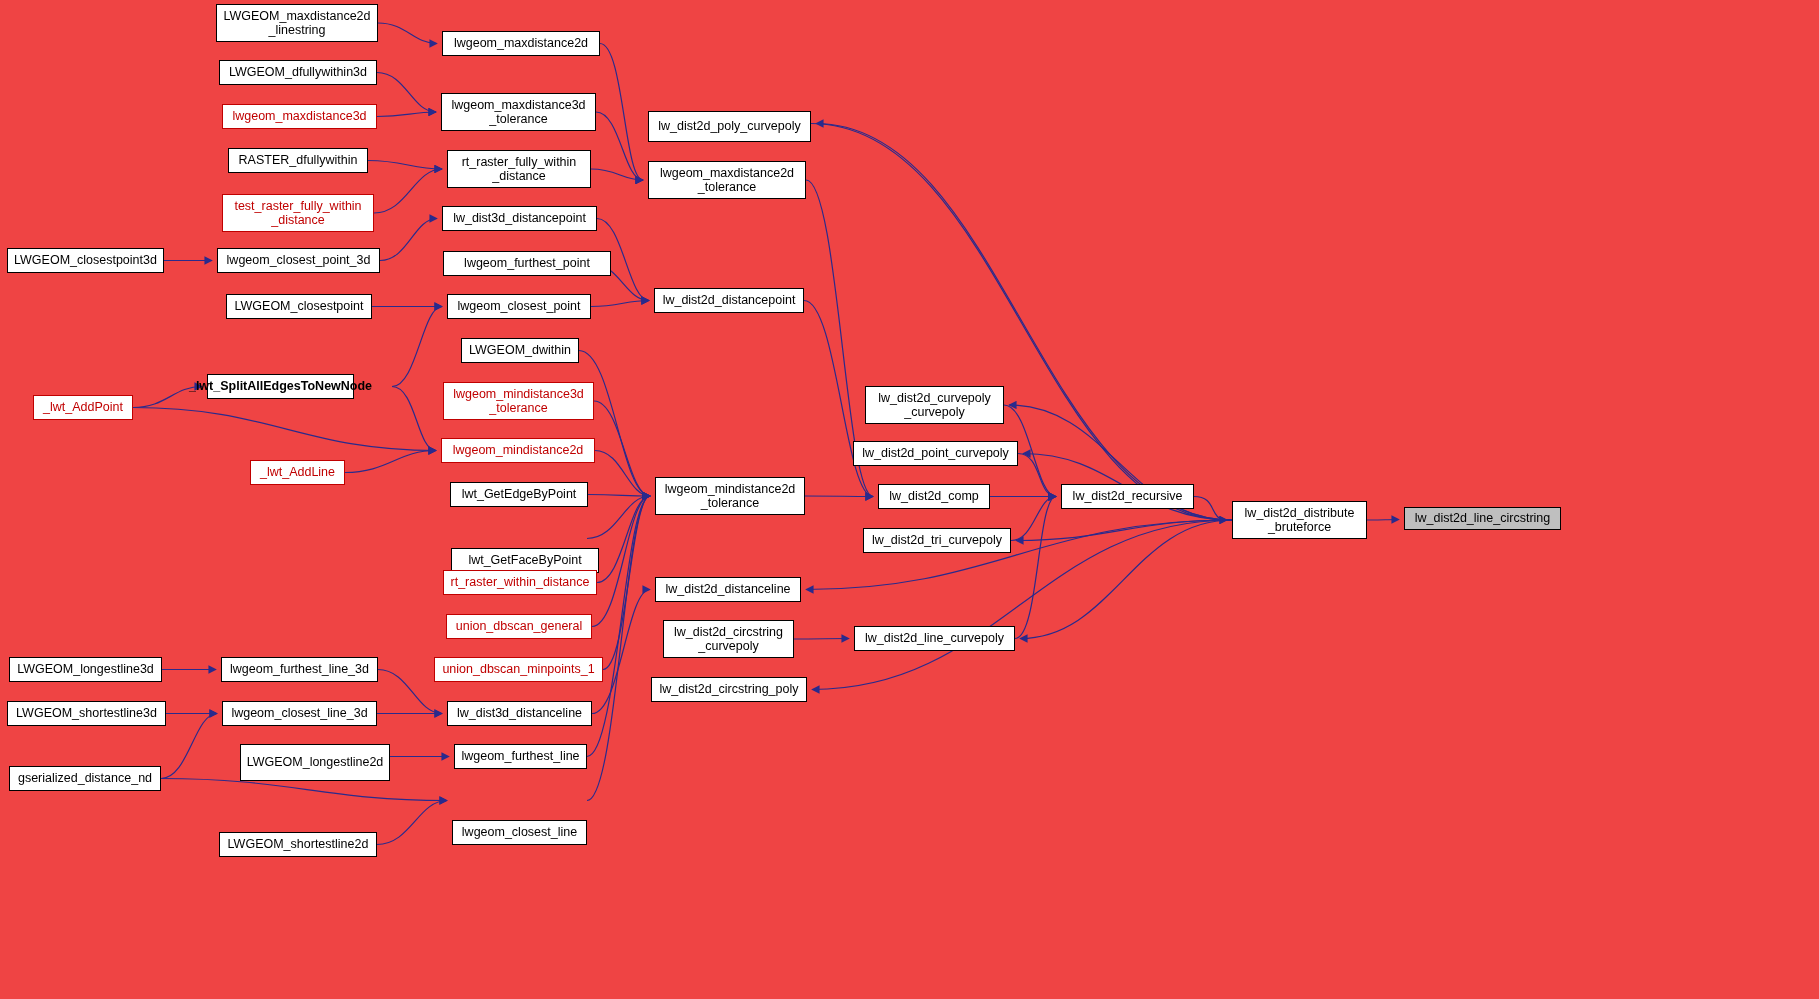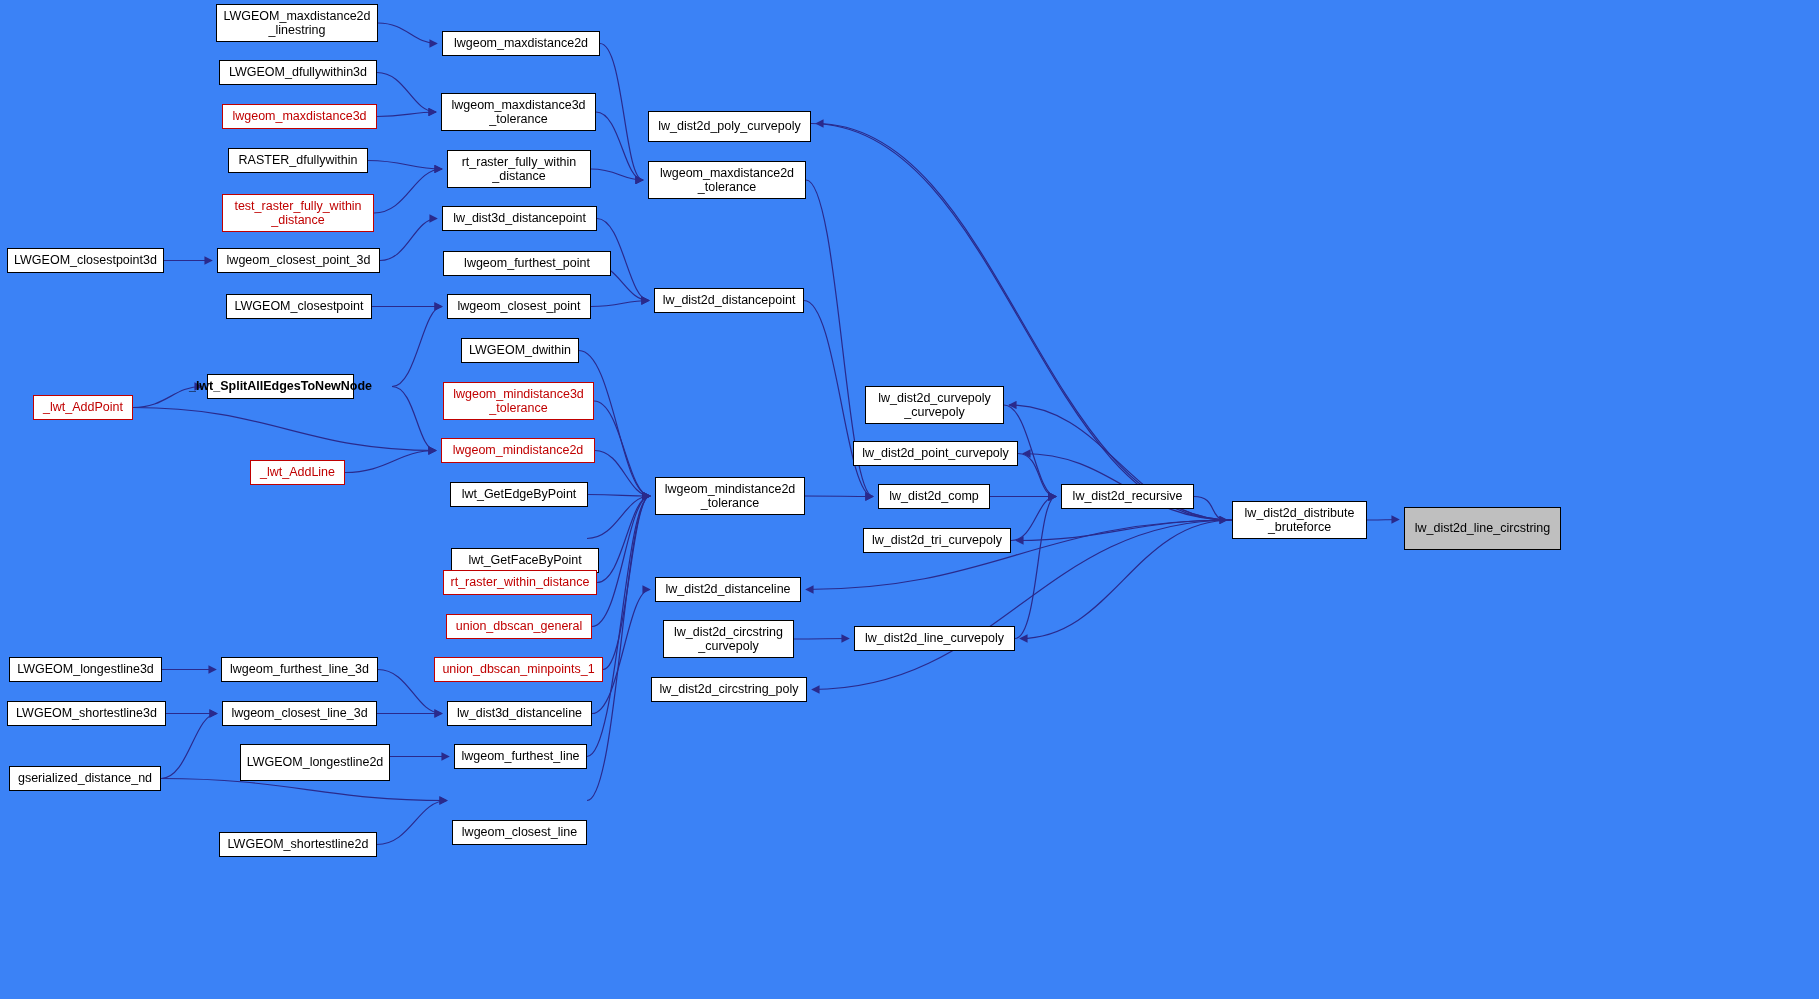--- a/index.html
+++ b/index.html
@@ -4,21 +4,21 @@
 <style>
   html, body {
     margin: 0;
     padding: 0;
     background: #ffffff;
   }
   #canvas {
     position: relative;
     width: 1819px;
     height: 999px;
-    background: #3b82f6;
+    background: #ef4444;
     overflow: hidden;
     font-family: "Liberation Sans", sans-serif;
   }
   .node {
     position: absolute;
     box-sizing: border-box;
     border: 1px solid #000000;
     background: #ffffff;
     color: #000000;
     font-size: 12.5px;
@@ -151,21 +151,21 @@
       <div class="node" style="left: 853px; top: 441px; width: 165px; height: 25px;">lw_dist2d_point_curvepoly</div>
       <div class="node red" style="left: 441px; top: 438px; width: 154px; height: 25px;">lwgeom_mindistance2d</div>
       <div class="node red" style="left: 250px; top: 460px; width: 95px; height: 25px;">_lwt_AddLine</div>
       <div class="node" style="left: 655px; top: 477px; width: 150px; height: 38px;">lwgeom_mindistance2d
 _tolerance</div>
       <div class="node" style="left: 450px; top: 482px; width: 138px; height: 25px;">lwt_GetEdgeByPoint</div>
       <div class="node" style="left: 878px; top: 484px; width: 112px; height: 25px;">lw_dist2d_comp</div>
       <div class="node" style="left: 1061px; top: 484px; width: 133px; height: 25px;">lw_dist2d_recursive</div>
       <div class="node" style="left: 1232px; top: 501px; width: 135px; height: 38px;">lw_dist2d_distribute
 _bruteforce</div>
-      <div class="node current" style="left: 1404px; top: 507px; width: 157px; height: 43px;">lw_dist2d_line_circstring</div>
+      <div class="node current" style="left: 1404px; top: 507px; width: 157px; height: 23px;">lw_dist2d_line_circstring</div>
       <div class="node" style="left: 451px; top: 548px; width: 148px; height: 25px;">lwt_GetFaceByPoint</div>
       <div class="node" style="left: 863px; top: 528px; width: 148px; height: 25px;">lw_dist2d_tri_curvepoly</div>
       <div class="node red" style="left: 443px; top: 570px; width: 154px; height: 25px;">rt_raster_within_distance</div>
       <div class="node" style="left: 655px; top: 577px; width: 146px; height: 25px;">lw_dist2d_distanceline</div>
       <div class="node red" style="left: 446px; top: 614px; width: 146px; height: 25px;">union_dbscan_general</div>
       <div class="node" style="left: 663px; top: 620px; width: 131px; height: 38px;">lw_dist2d_circstring
 _curvepoly</div>
       <div class="node" style="left: 854px; top: 626px; width: 161px; height: 25px;">lw_dist2d_line_curvepoly</div>
       <div class="node" style="left: 9px; top: 657px; width: 153px; height: 25px;">LWGEOM_longestline3d</div>
       <div class="node" style="left: 221px; top: 657px; width: 157px; height: 25px;">lwgeom_furthest_line_3d</div>

